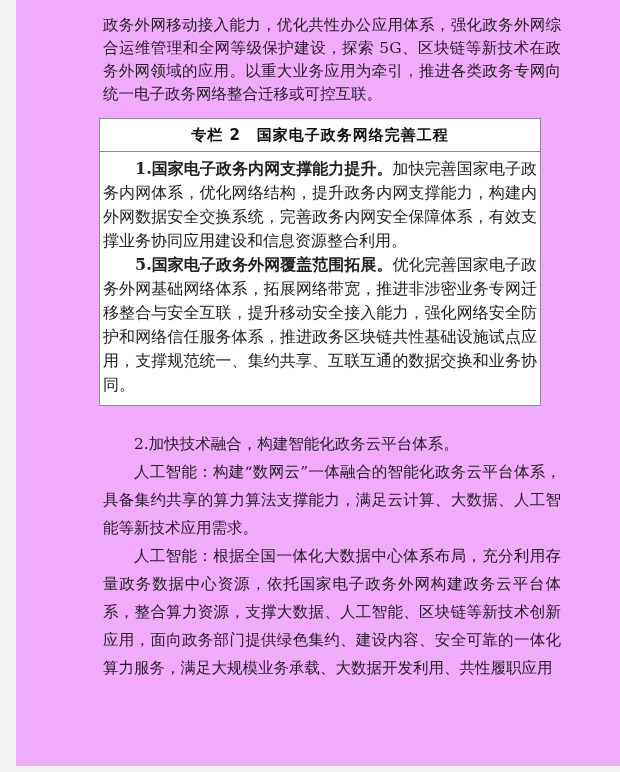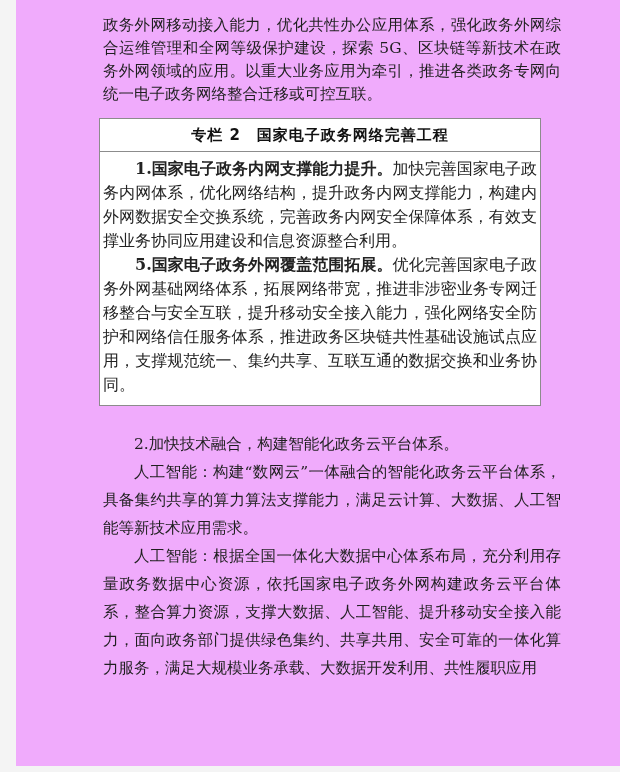--- a/index.html
+++ b/index.html
@@ -96,17 +96,17 @@
         <div class="panel-body">
           <p class="panel-para"><span class="lead">1.国家电子政务内网支撑能力提升。</span><span>加快完善国家电子政务内网体系，优化网络结构，提升政务内网支撑能力，构建内外网数据安全交换系统，完善政务内网安全保障体系，有效支撑业务协同应用建设和信息资源整合利用。</span></p>
           <p class="panel-para"><span class="lead">5.国家电子政务外网覆盖范围拓展。</span><span>优化完善国家电子政务外网基础网络体系，拓展网络带宽，推进非涉密业务专网迁移整合与安全互联，提升移动安全接入能力，强化网络安全防护和网络信任服务体系，推进政务区块链共性基础设施试点应用，支撑规范统一、集约共享、互联互通的数据交换和业务协同。</span></p>
         </div>
       </div>
 
       <p class="para after-box heading">2.加快技术融合，构建智能化政务云平台体系。</p>
 
       <p class="para after-box"><span>人工智能：</span><span>构建“数网云”一体融合的智能化政务云平台体系，具备集约共享的算力算法支撑能力，满足云计算、大数据、人工智能等新技术应用需求。</span></p>
 
-      <p class="para after-box"><span>人工智能：</span><span>根据全国一体化大数据中心体系布局，充分利用存量政务数据中心资源，依托国家电子政务外网构建政务云平台体系，整合算力资源，支撑大数据、人工智能、提升移动安全接入能力，面向政务部门提供绿色集约、共享共用、安全可靠的一体化算力服务，满足大规模业务承载、大数据开发利用、共性履职应用</span></p>
+      <p class="para after-box"><span>人工智能：</span><span>根据全国一体化大数据中心体系布局，充分利用存量政务数据中心资源，依托国家电子政务外网构建政务云平台体系，整合算力资源，支撑大数据、人工智能、区块链等新技术创新应用，面向政务部门提供绿色集约、建设内容、安全可靠的一体化算力服务，满足大规模业务承载、大数据开发利用、共性履职应用</span></p>
 
     </div>
   </div>
 </div>
 
 </body></html>

